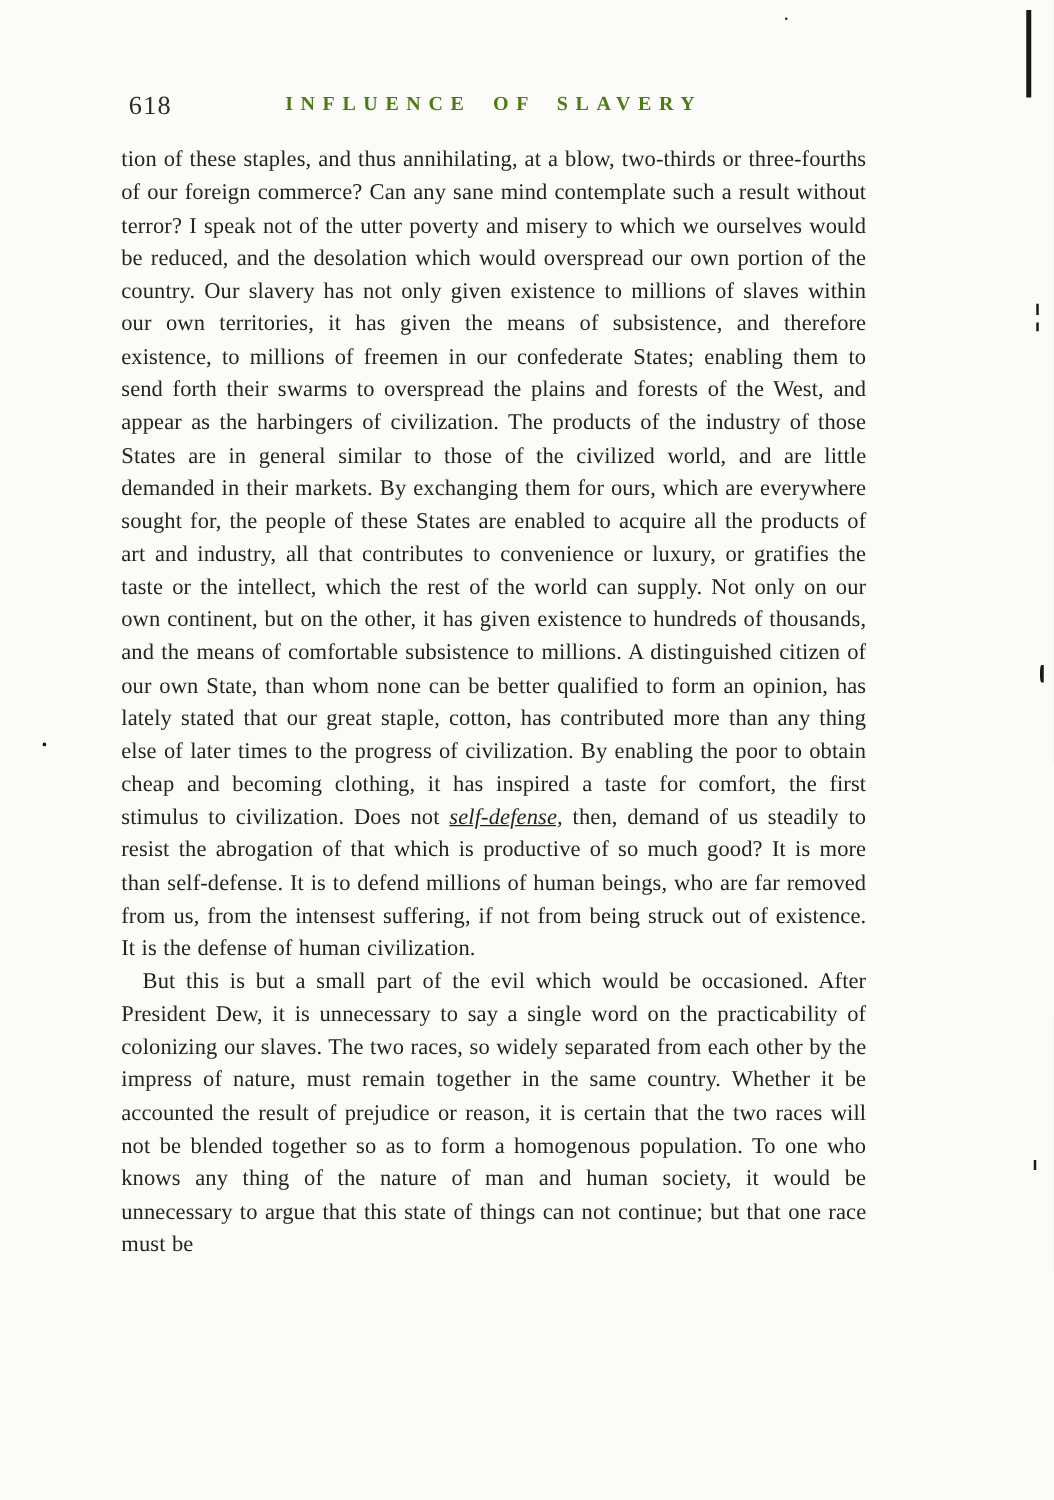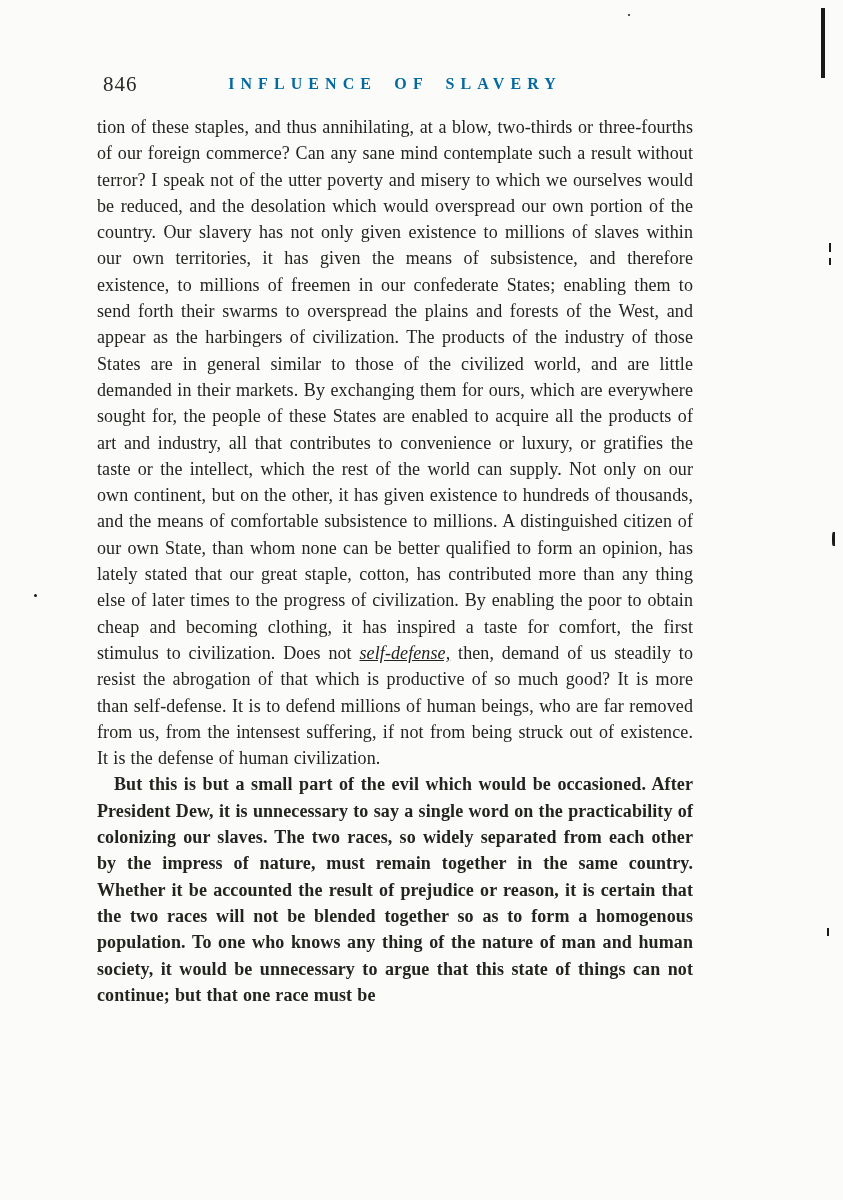--- a/index.html
+++ b/index.html
@@ -43,52 +43,52 @@
   .running-head {
     position: absolute;
     left: 97px;
     width: 596px;
     top: 3px;
     text-align: center;
     font-size: 16px;
     font-weight: bold;
     letter-spacing: 0.38em;
     word-spacing: 0.45em;
-    color: #0369a1;
+    color: #4d7c0f;
   }
   .body-text {
     margin: 8px 0 0 97px;
     width: 596px;
   }
   .body-text p {
     margin: 0;
     font-size: 18px;
     line-height: 26.3px;
     text-align: justify;
     letter-spacing: 0.1px;
     word-spacing: 0.5px;
   }
-  .body-text p.indent { text-indent: 17px; font-weight: bold; }
+  .body-text p.indent { text-indent: 17px; }
   .italic { font-style: italic; text-decoration: underline; }
 </style>
 </head>
 <body>
 
 <div class="page">
 
   <div class="artifact art-bar-tr"></div>
   <div class="artifact art-tick-1"></div>
   <div class="artifact art-tick-2"></div>
   <div class="artifact art-paren"></div>
   <div class="artifact art-tick-3"></div>
   <div class="artifact art-dot-1"></div>
   <div class="artifact art-dot-2"></div>
 
   <div class="header">
-    <span class="page-number">846</span>
+    <span class="page-number">618</span>
     <span class="running-head">INFLUENCE OF SLAVERY</span>
   </div>
 
   <div class="body-text">
       <p class=""><span>tion of these staples, and thus annihilating, at a blow, two-thirds or three-fourths of our foreign commerce? Can any sane mind contemplate such a result without terror? I speak not of the utter poverty and misery to which we ourselves would be reduced, and the desolation which would overspread our own portion of the country. Our slavery has not only given existence to millions of slaves within our own territories, it has given the means of subsistence, and therefore existence, to millions of freemen in our confederate States; enabling them to send forth their swarms to overspread the plains and forests of the West, and appear as the harbingers of civilization. The products of the industry of those States are in general similar to those of the civilized world, and are little demanded in their markets. By exchanging them for ours, which are everywhere sought for, the people of these States are enabled to acquire all the products of art and industry, all that contributes to convenience or luxury, or gratifies the taste or the intellect, which the rest of the world can supply. Not only on our own continent, but on the other, it has given existence to hundreds of thousands, and the means of comfortable subsistence to millions. A distinguished citizen of our own State, than whom none can be better qualified to form an opinion, has lately stated that our great staple, cotton, has contributed more than any thing else of later times to the progress of civilization. By enabling the poor to obtain cheap and becoming clothing, it has inspired a taste for comfort, the first stimulus to civilization. Does not </span><span class="italic">self-defense,</span><span> then, demand of us steadily to resist the abrogation of that which is productive of so much good? It is more than self-defense. It is to defend millions of human beings, who are far removed from us, from the intensest suffering, if not from being struck out of existence. It is the defense of human civilization.</span></p>
       <p class="indent"><span>But this is but a small part of the evil which would be occasioned. After President Dew, it is unnecessary to say a single word on the practicability of colonizing our slaves. The two races, so widely separated from each other by the impress of nature, must remain together in the same country. Whether it be accounted the result of prejudice or reason, it is certain that the two races will not be blended together so as to form a homogenous population. To one who knows any thing of the nature of man and human society, it would be unnecessary to argue that this state of things can not continue; but that one race must be</span></p>
     </div>
 
 </div>
 

